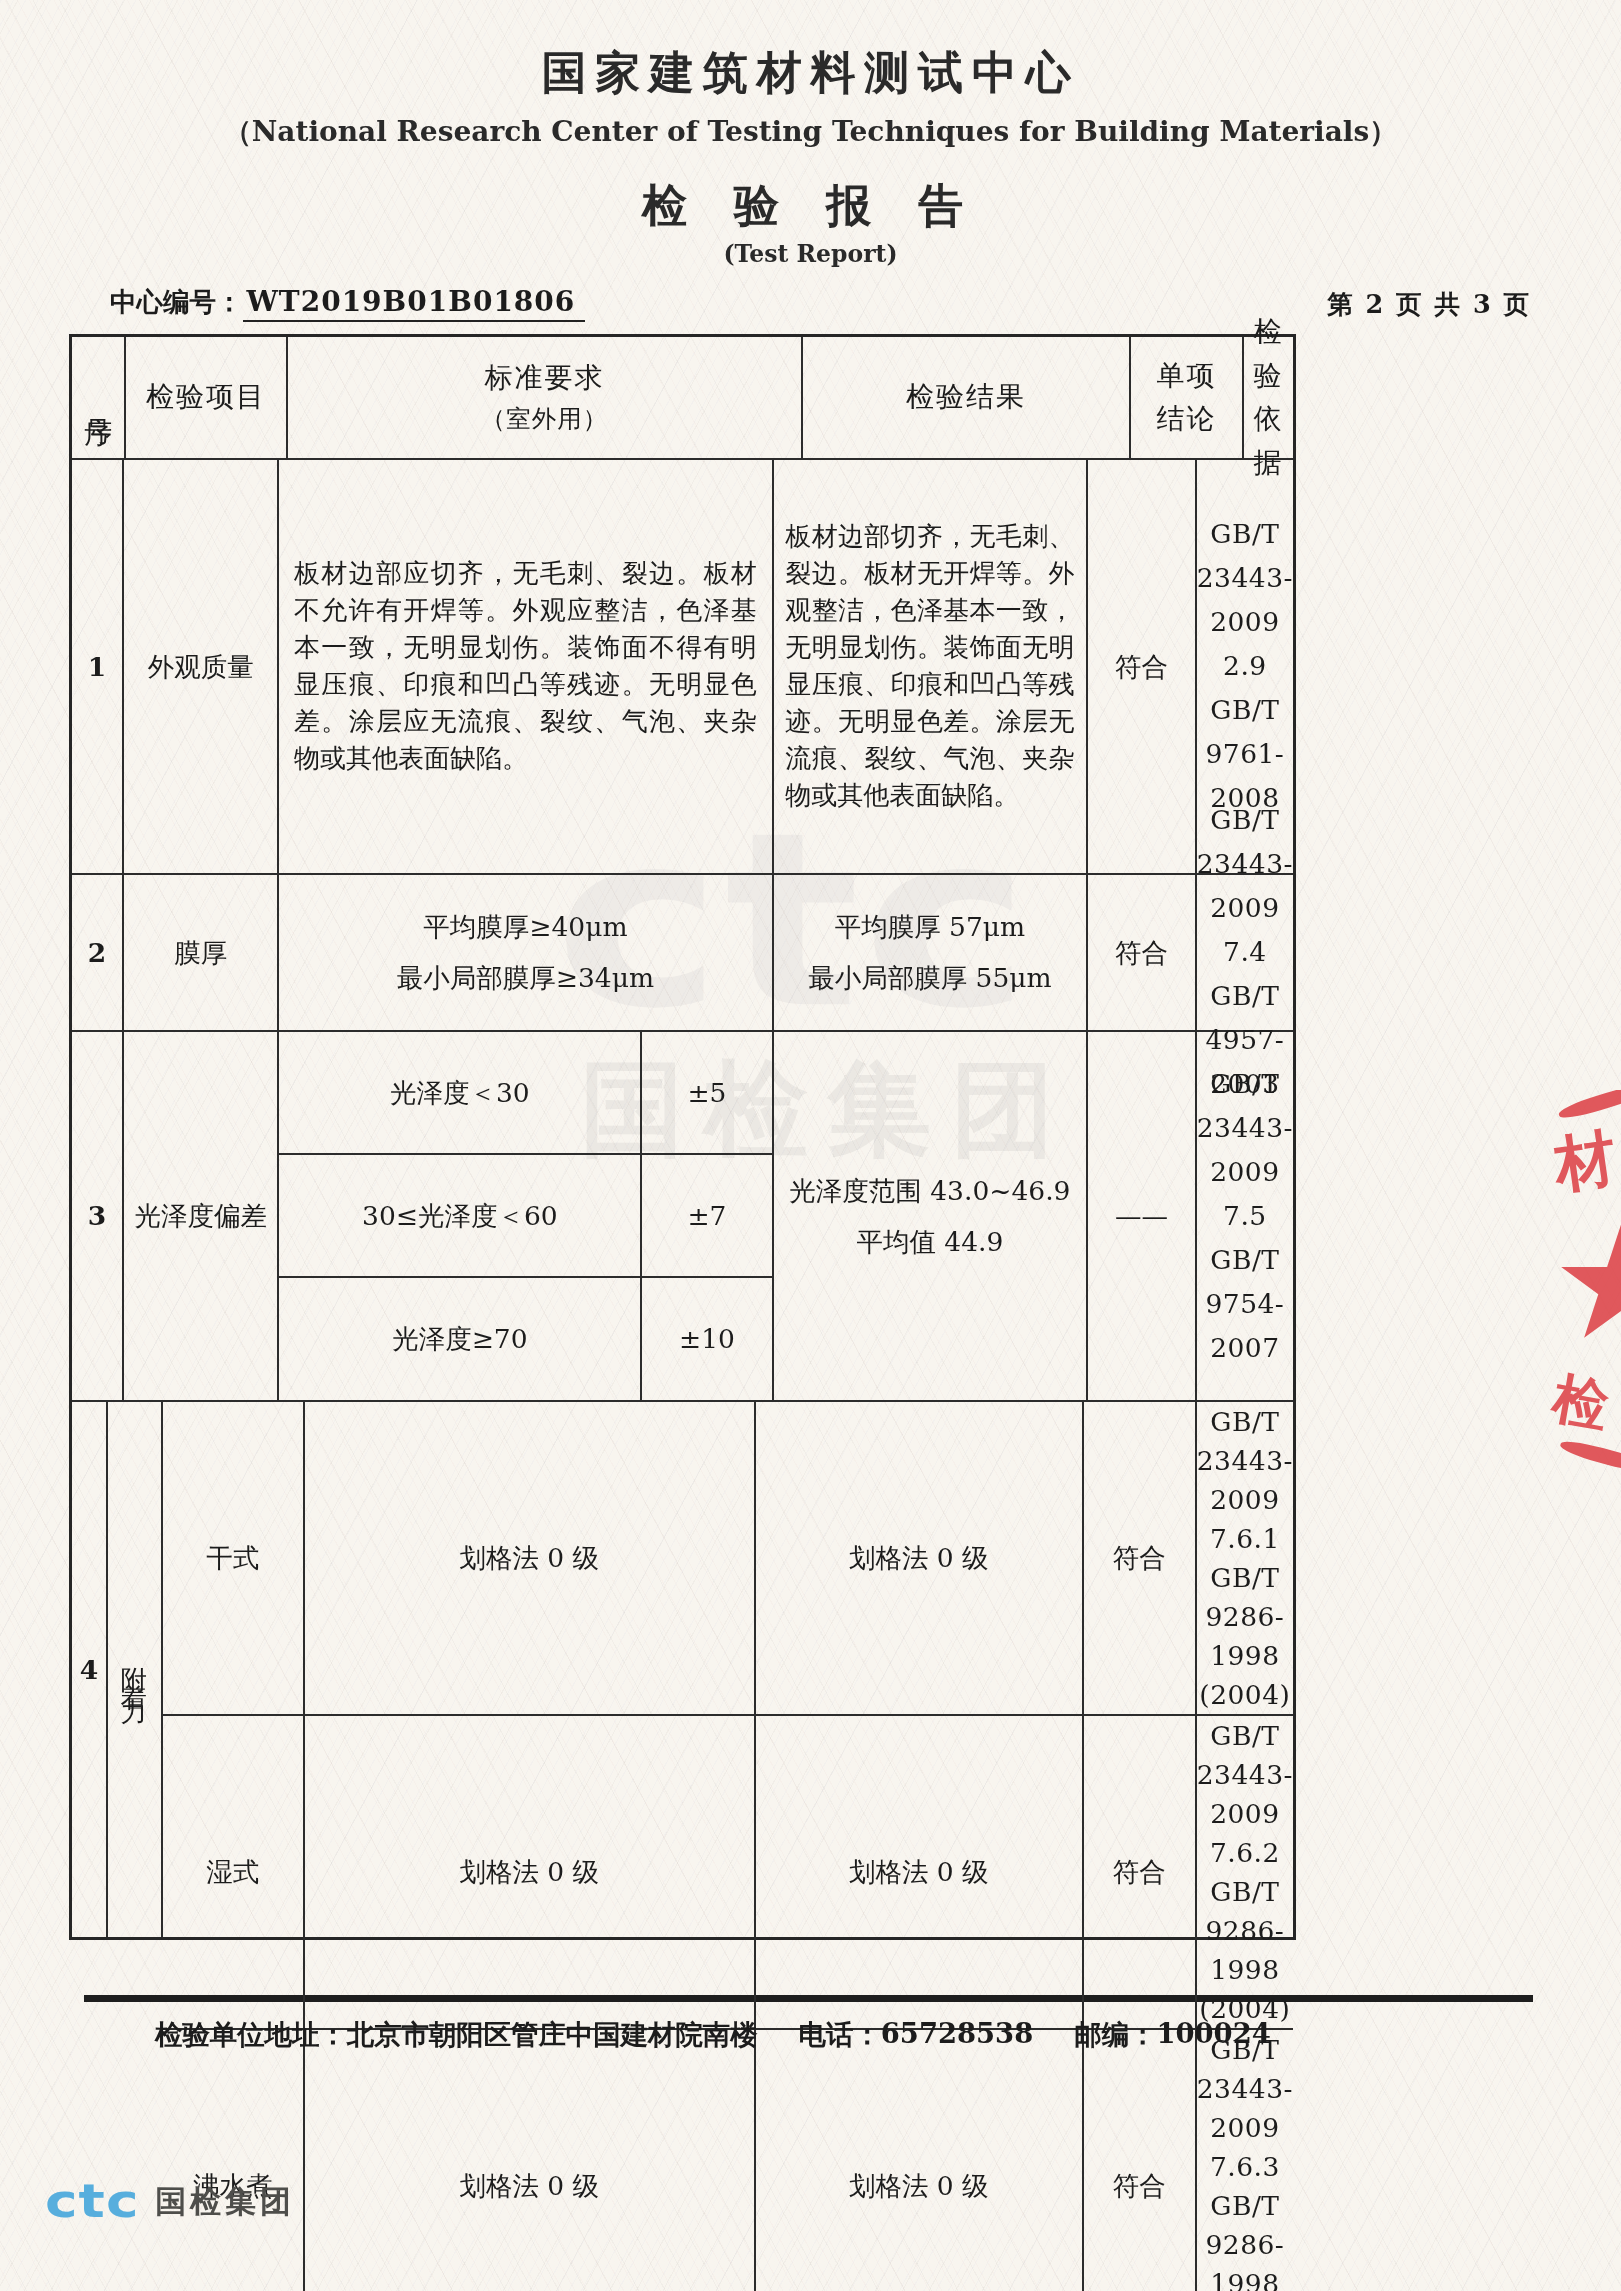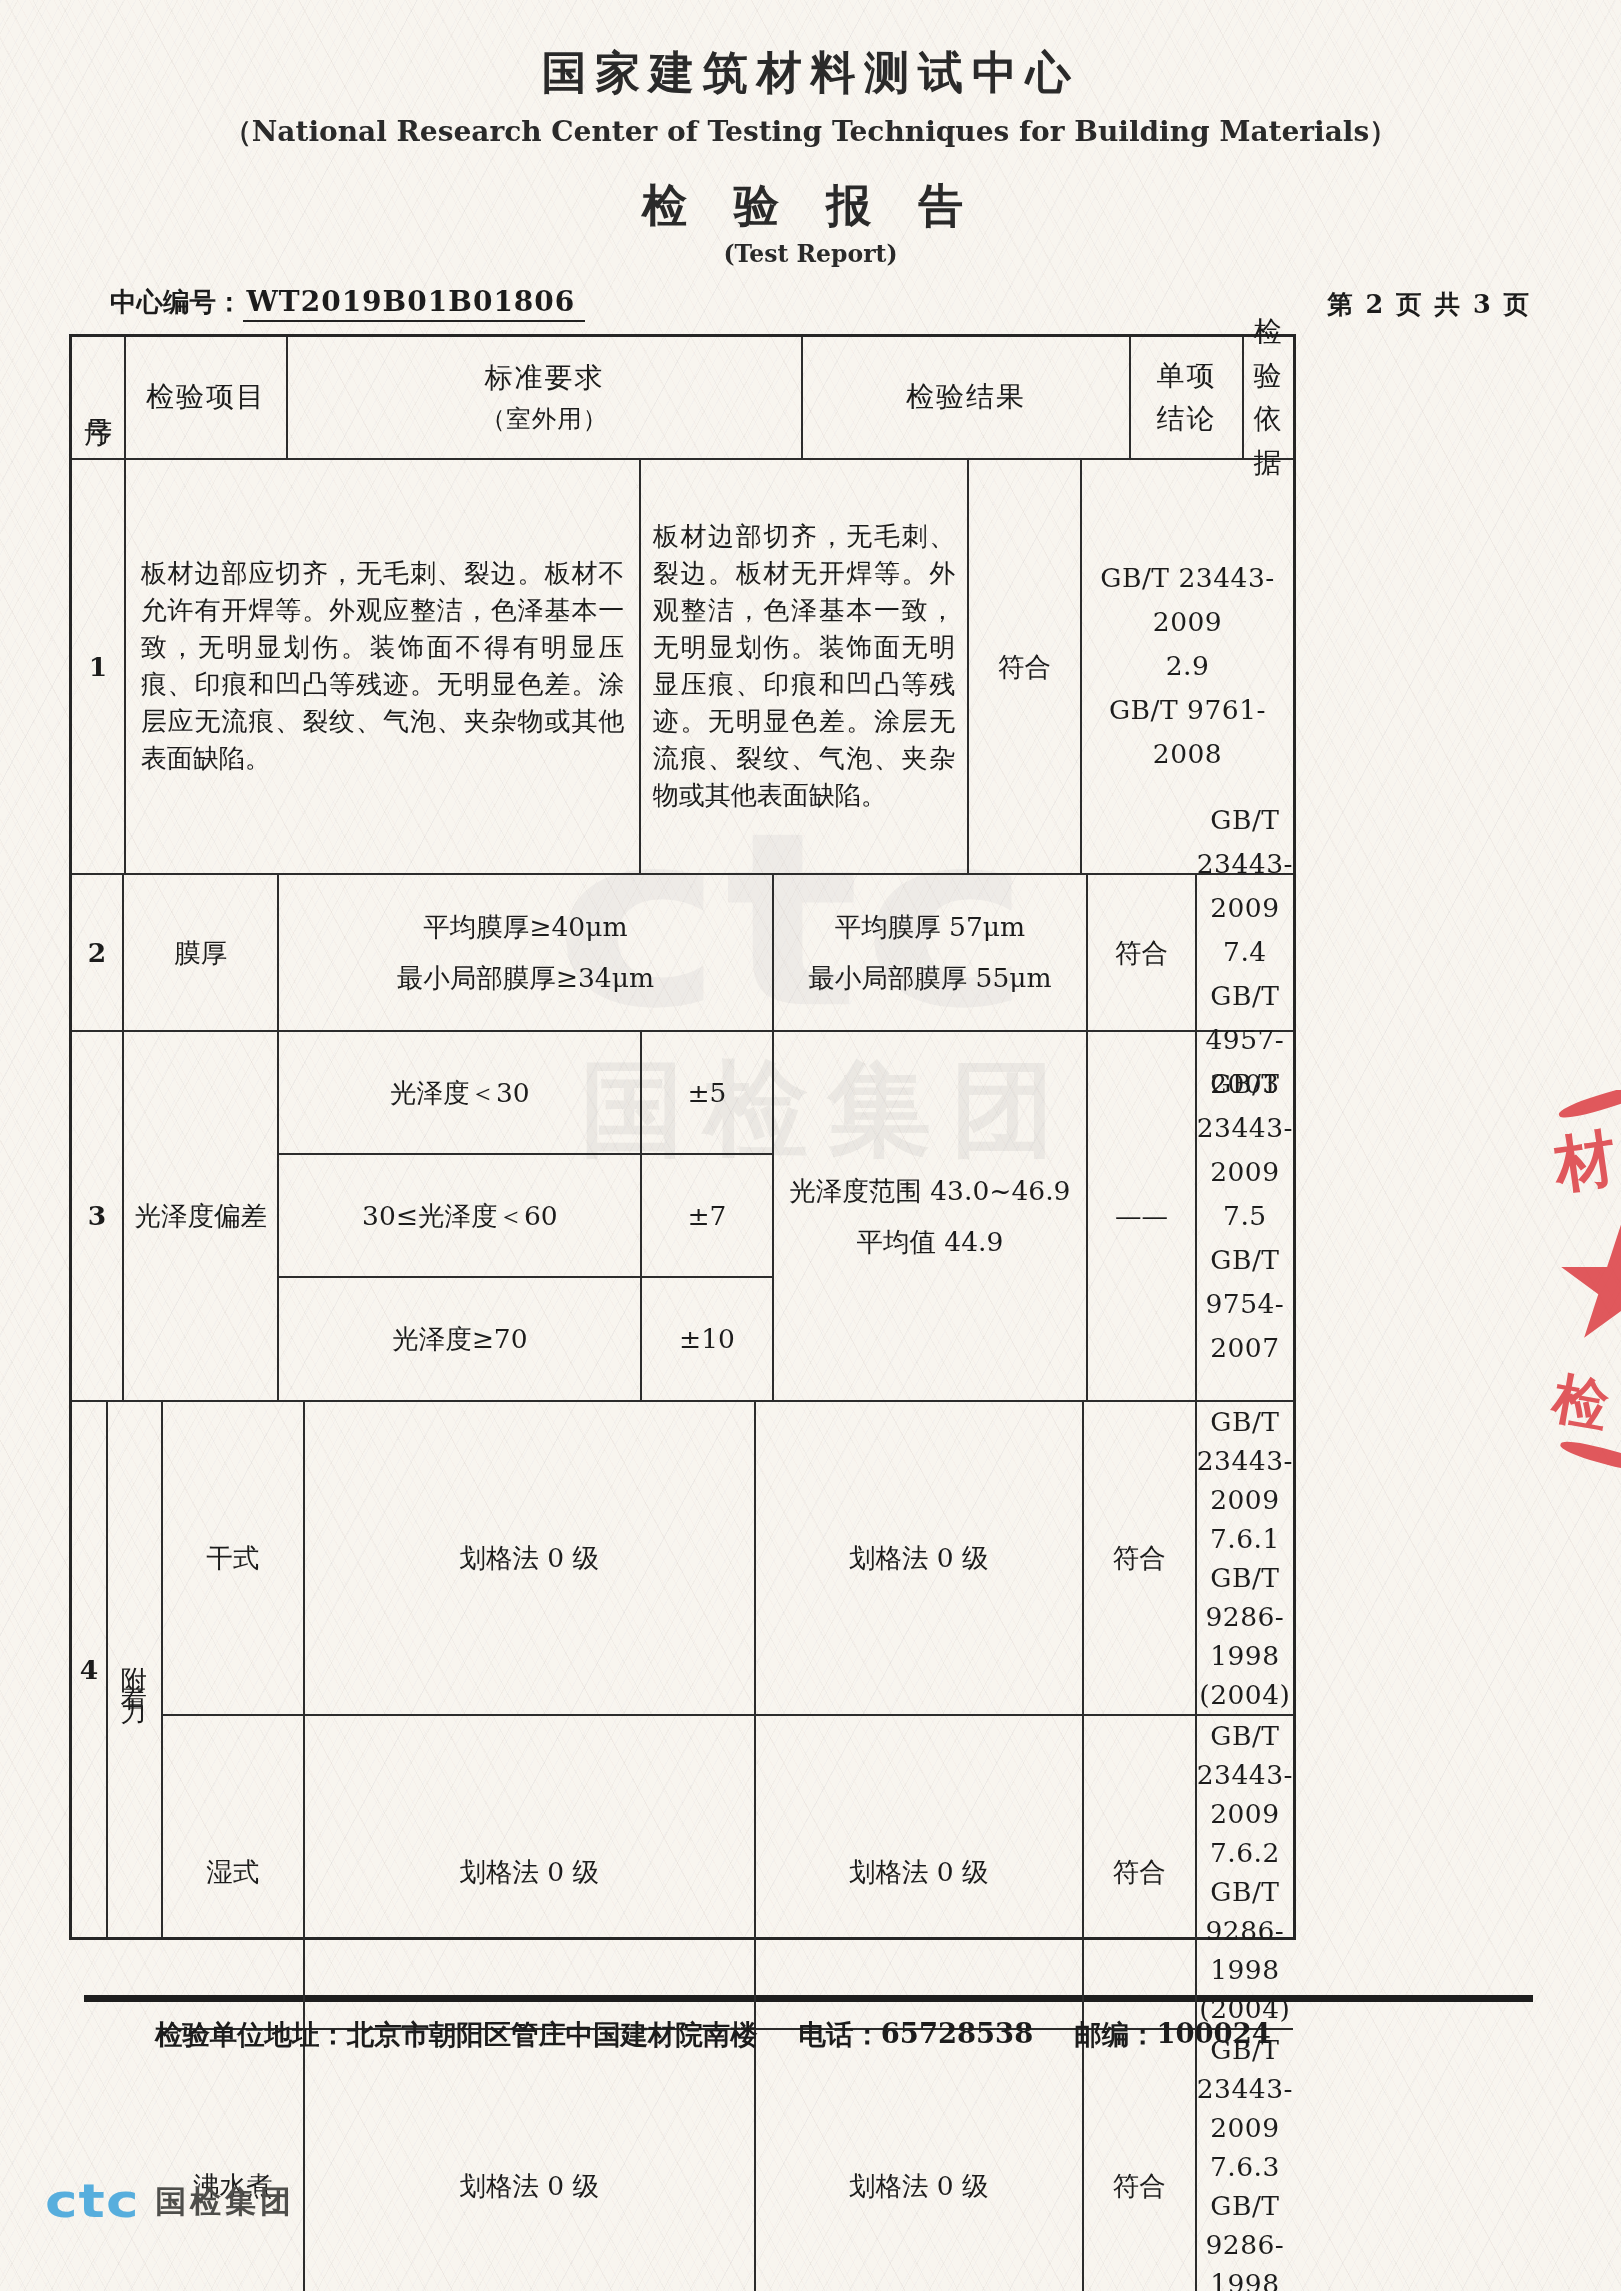--- a/index.html
+++ b/index.html
@@ -123,20 +123,21 @@
         <div class="hdr">标准要求</div>
         <div class="hdr-note">（室外用）</div>
       </div>
       <div class="c w-res hdr">检验结果</div>
       <div class="c w-con hdr" style="padding:0 17.6px;">单项结论</div>
       <div class="c last hdr">检验依据</div>
     </div>
 
     <div class="t-row" style="height:415px;">
       <div class="c w-seq" style="font-weight:bold;">1</div>
+      <div class="c w-item">外观质量</div>
       <div class="c w-req">
           <span class="para">板材边部应切齐，无毛刺、裂边。板材不允许有开焊等。外观应整洁，色泽基本一致，无明显划伤。装饰面不得有明显压痕、印痕和凹凸等残迹。无明显色差。涂层应无流痕、裂纹、气泡、夹杂物或其他表面缺陷。</span>
         </div>
       <div class="c w-res">
           <span class="para" style="padding:9.8px 11.8px;">板材边部切齐，无毛刺、裂边。板材无开焊等。外观整洁，色泽基本一致，无明显划伤。装饰面无明显压痕、印痕和凹凸等残迹。无明显色差。涂层无流痕、裂纹、气泡、夹杂物或其他表面缺陷。</span>
         </div>
       <div class="c w-con">符合</div>
       <div class="c last basis">
         <div>GB/T 23443-2009</div>
         <div>2.9</div>

